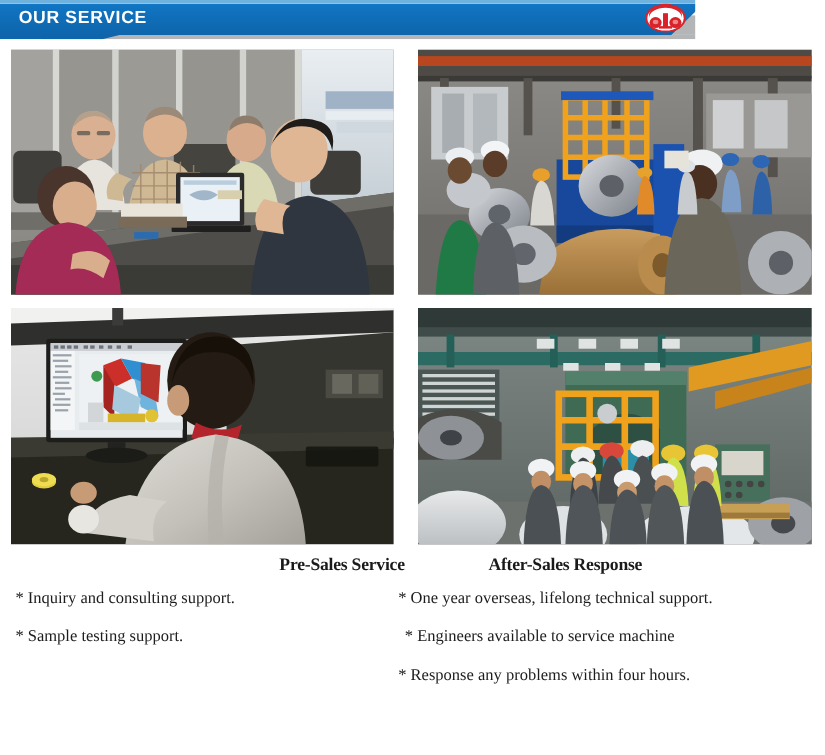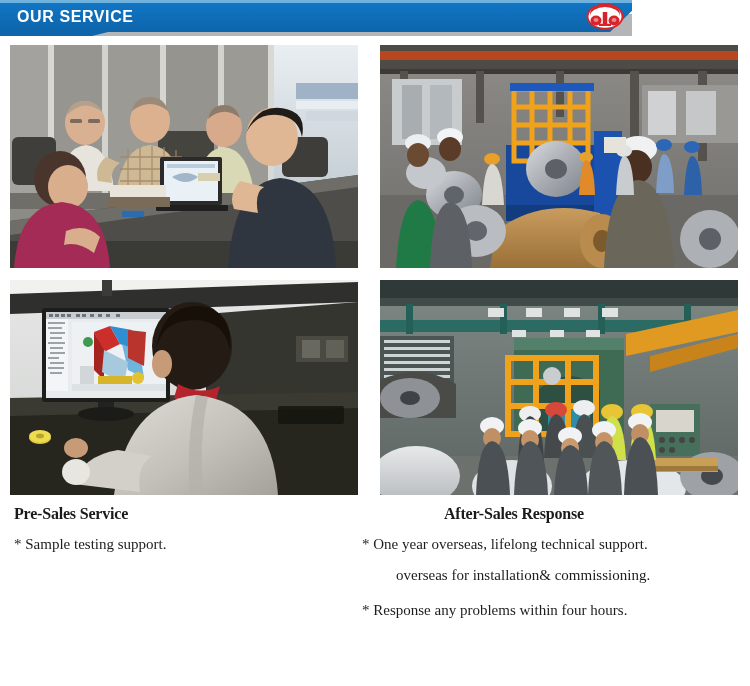--- a/index.html
+++ b/index.html
@@ -92,21 +92,21 @@
 
   .col-head {
     font-family: "Liberation Serif", serif;
     font-size: 16px;
     font-weight: bold;
     color: #1a1a1a;
     letter-spacing: -0.2px;
     margin: 0 0 13px 0;
     line-height: 18px;
   }
-  #col-pre .col-head  { padding-left: 6px; }
+  #col-pre .col-head  { padding-left: 6px; text-align: right; }
   #col-post .col-head { padding-left: 82px; }
 
   .col-item {
     font-family: "Liberation Serif", serif;
     font-size: 15px;
     color: #1d1d1d;
     line-height: 17px;
     margin: 0 0 18px 0;
     white-space: nowrap;
   }
@@ -545,21 +545,22 @@
       <path d="M208 215 q2 -52 16 -54 q16 2 18 54 Z" fill="#515759"></path>
       <ellipse cx="260" cy="142" rx="12" ry="9" fill="#f1f2f3"></ellipse>
       <ellipse cx="260" cy="154" rx="9" ry="10" fill="#c08f65"></ellipse>
       <path d="M244 215 q2 -56 16 -58 q16 2 18 58 Z" fill="#4a5054"></path>
     </g>
   </svg>
 </div>
 
 <div class="col" id="col-pre">
   <div class="col-head">Pre-Sales Service</div>
+  <div class="col-item">* Inquiry and consulting support.</div>
   <div class="col-item">* Sample testing support.</div>
 </div>
 
 <div class="col" id="col-post">
   <div class="col-head">After-Sales Response</div>
   <div class="col-item">* One year overseas, lifelong technical support.</div>
-  <div class="col-item indent-2">overseas for installation&amp; commissioning.</div>
+  <div class="col-item indent-1">* Engineers available to service machine</div>
   <div class="col-item">* Response any problems within four hours.</div>
 </div>
 
 </body></html>

